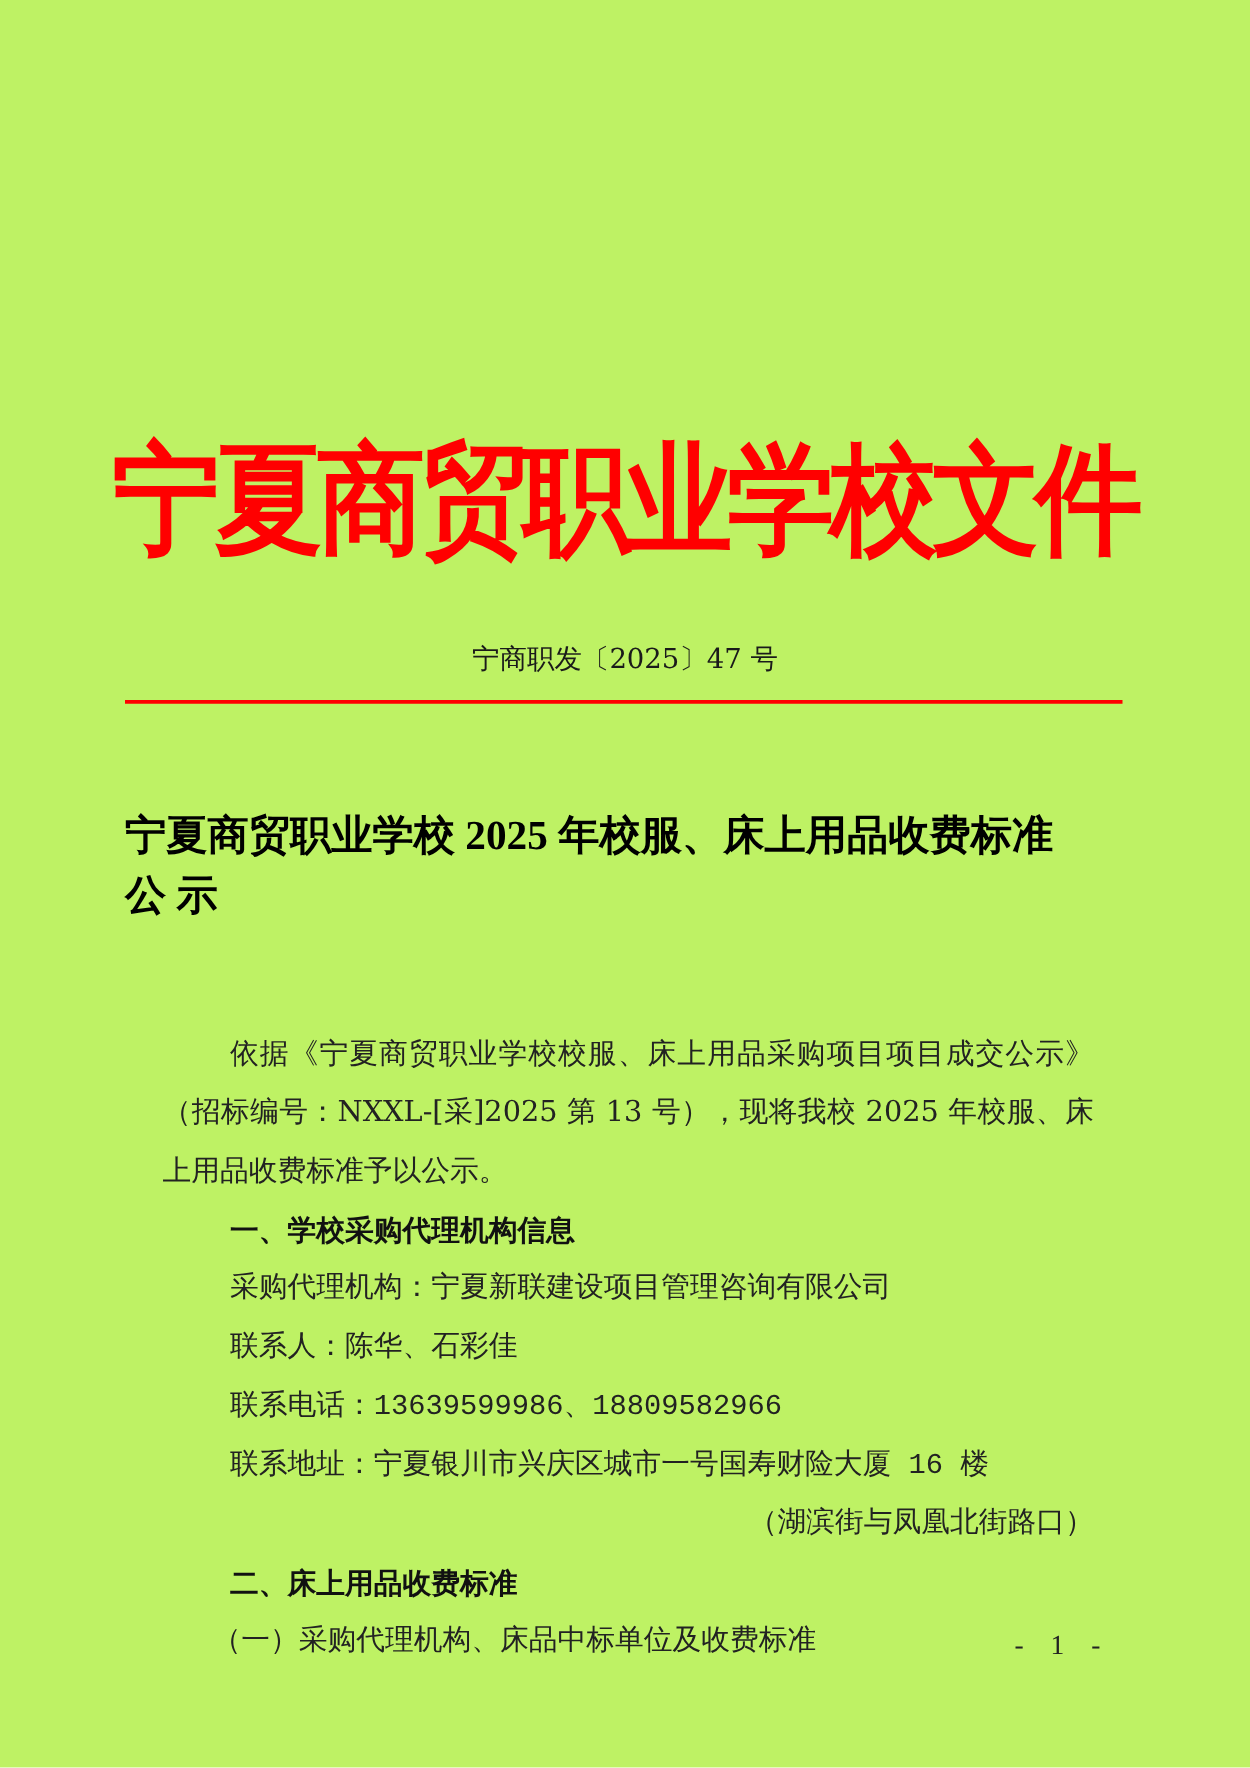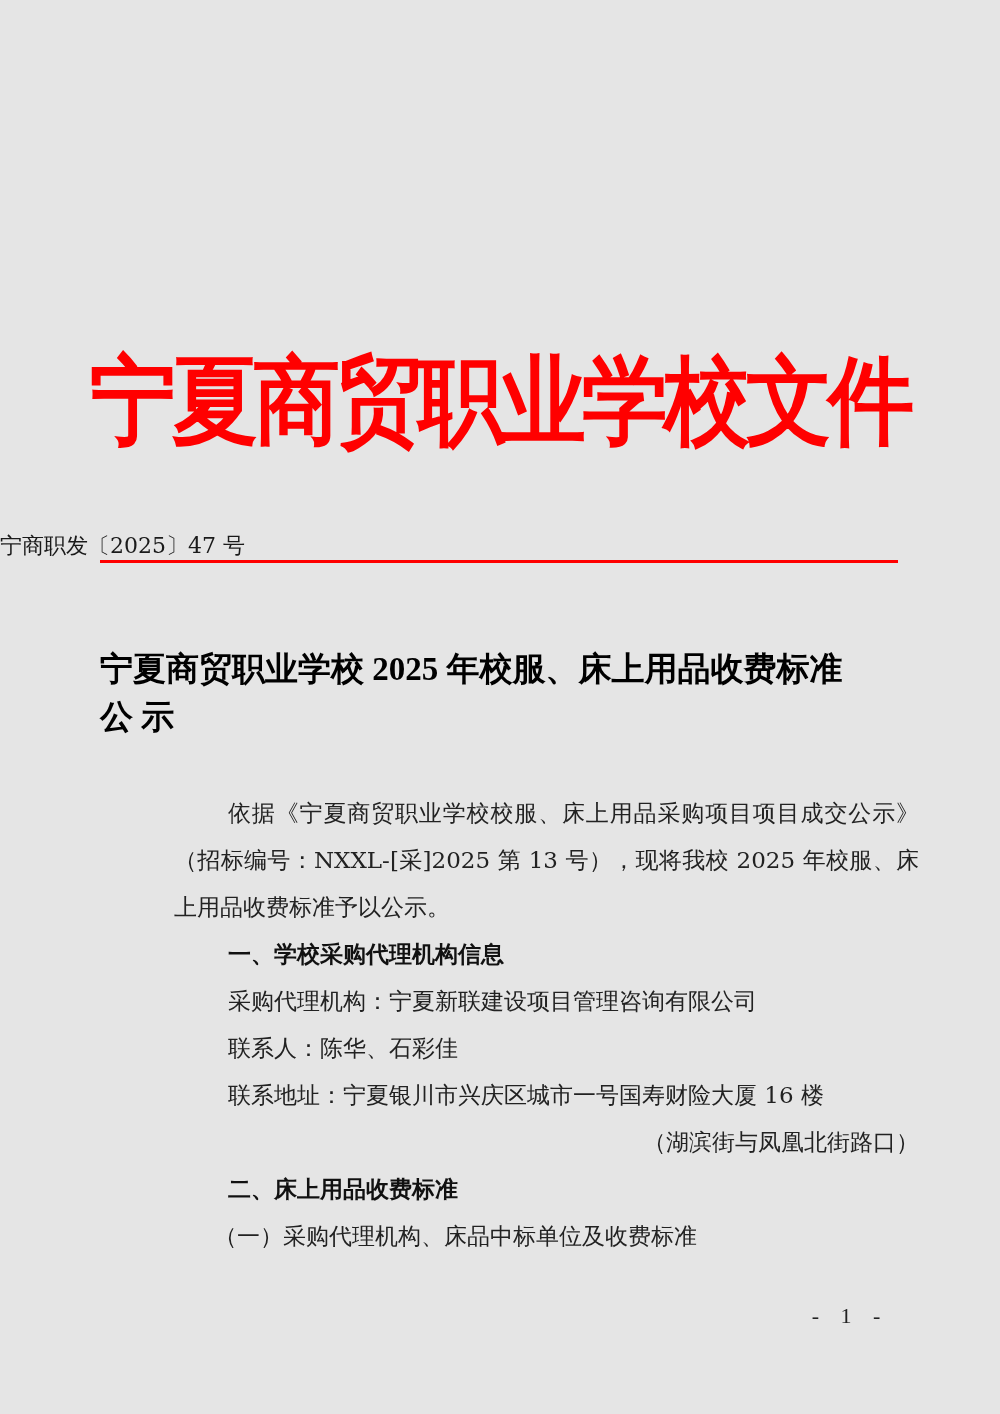--- a/index.html
+++ b/index.html
@@ -1,45 +1,45 @@
 <!DOCTYPE html>
 <html><head>
 <meta charset="utf-8">
 <style>
   html, body { margin: 0; padding: 0; background: #ffffff; }
   body { width: 1000px; height: 1414px; position: relative; overflow: hidden; color: #000; }
-  .page { position: absolute; left: 0; top: 0; width: 1000px; height: 1414px; background: #e5e5e5; }
+  .page { position: absolute; left: 0; top: 0; width: 1000px; height: 1414px; background: #bef264; }
 
   .masthead {
     position: absolute; left: 90px; top: 345px; width: 820px; height: 110px;
     text-align: center; color: #ff0000;
     font-family: "DejaVu Serif", "Liberation Serif", serif;
     font-size: 86px; font-weight: bold; line-height: 110px; letter-spacing: -4px;
     transform: scaleY(1.12);
   }
   .doc-number {
-    position: absolute; left: 0; top: 526px; width: 1000px; 
+    position: absolute; left: 0; top: 508px; width: 1000px; text-align: center;
     font-family: "DejaVu Serif", "Liberation Serif", serif;
     font-size: 22px; line-height: 40px; color: #1a1a1a;
   }
   .red-rule {
     position: absolute; left: 100px; top: 560px; width: 798px; height: 3px; background: #ff0000;
   }
   .doc-title {
     position: absolute; left: 100px; top: 645px; width: 800px; text-align: left;
     font-family: "Liberation Serif", "DejaVu Serif", serif;
     font-size: 33px; font-weight: bold; line-height: 48px; color: #000;
   }
   .body-text {
     position: absolute; left: 130px; width: 745px;
     font-family: "DejaVu Serif", "Liberation Serif", serif;
     font-size: 23px; line-height: 47px; color: #222;
   }
   .para { margin: 0; text-indent: 54px; text-align: justify; text-align-last: left; }
-  .line { margin: 0; padding-left: 54px; white-space: nowrap; }
+  .line { margin: 0; padding-left: 54px; white-space: nowrap; font-family: Liberation Mono, monospace; }
   .line.hang { padding-left: 0; text-align: right; }
   .heading { margin: 0; padding-left: 54px; font-family: Liberation Sans, sans-serif; font-weight: bold; font-size: 23px; color: #111; }
   .sub-heading { margin: 0; padding-left: 40px; }
   .page-number {
     position: absolute; left: 810px; top: 1303px; width: 80px; text-align: center;
     font-family: "Liberation Serif", "DejaVu Serif", serif; font-size: 22px; color: #222; letter-spacing: 8px;
   }
 </style>
 </head>
 <body>
@@ -50,25 +50,26 @@
 
   <div class="doc-number">宁商职发〔2025〕47 号</div>
 
   <div class="red-rule"></div>
 
   <div class="doc-title">
     <div>宁夏商贸职业学校 2025 年校服、床上用品收费标准</div>
     <div>公 示</div>
   </div>
 
-  <div class="body-text" style="top:790px;margin-left:44px;">
+  <div class="body-text" style="top:820px;">
     <p class="para">依据《宁夏商贸职业学校校服、床上用品采购项目项目成交公示》（招标编号：NXXL-[采]2025 第 13 号），现将我校 2025 年校服、床上用品收费标准予以公示。</p>
     <p class="heading">一、学校采购代理机构信息</p>
     <p class="line">采购代理机构：宁夏新联建设项目管理咨询有限公司</p>
     <p class="line">联系人：陈华、石彩佳</p>
+    <p class="line">联系电话：13639599986、18809582966</p>
     <p class="line">联系地址：宁夏银川市兴庆区城市一号国寿财险大厦 16 楼</p>
     <p class="line hang">（湖滨街与凤凰北街路口）</p>
     <p class="heading">二、床上用品收费标准</p>
     <p class="line sub-heading">（一）采购代理机构、床品中标单位及收费标准</p>
   </div>
 
   <div class="page-number">- 1 -</div>
 
 </div>
 

